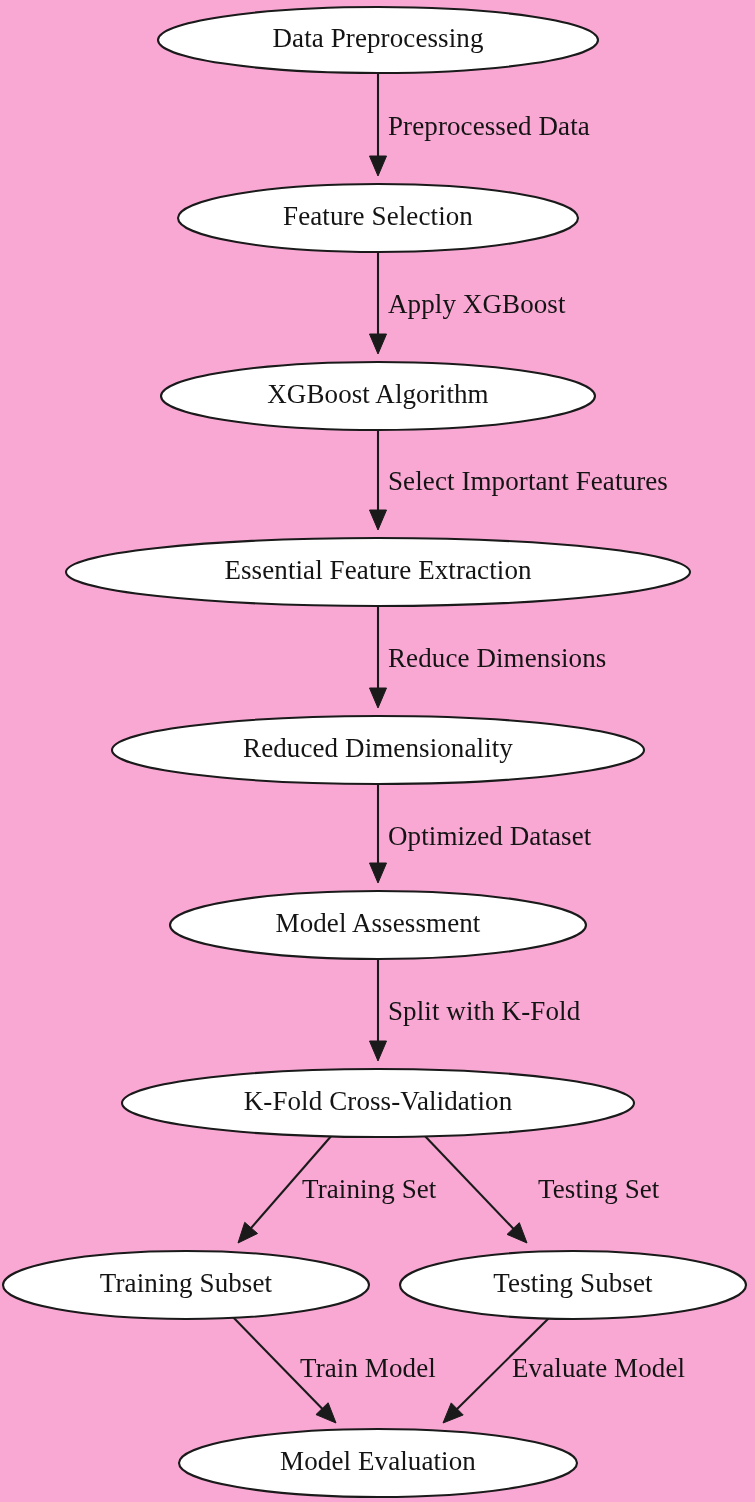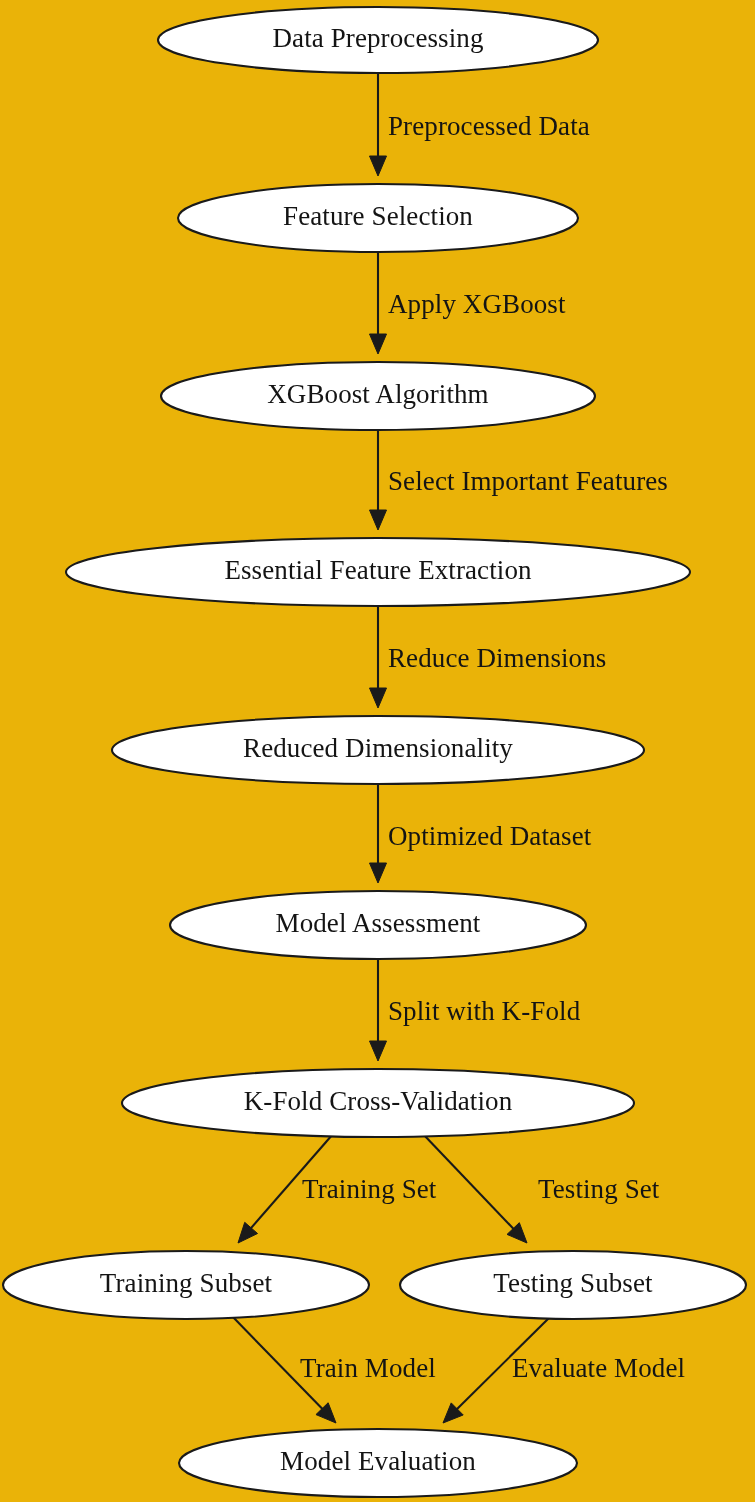--- a/index.html
+++ b/index.html
@@ -4,21 +4,21 @@
 <style>
   html, body {
     margin: 0;
     padding: 0;
     background: #ffffff;
   }
   #flowchart-root {
     position: relative;
     width: 755px;
     height: 1502px;
-    background: #eab308;
+    background: #f9a8d4;
     overflow: hidden;
     font-family: "Liberation Serif", "DejaVu Serif", serif;
   }
   svg#flow-svg {
     display: block;
     width: 755px;
     height: 1502px;
   }
   .node-ellipse {
     fill: #ffffff;

